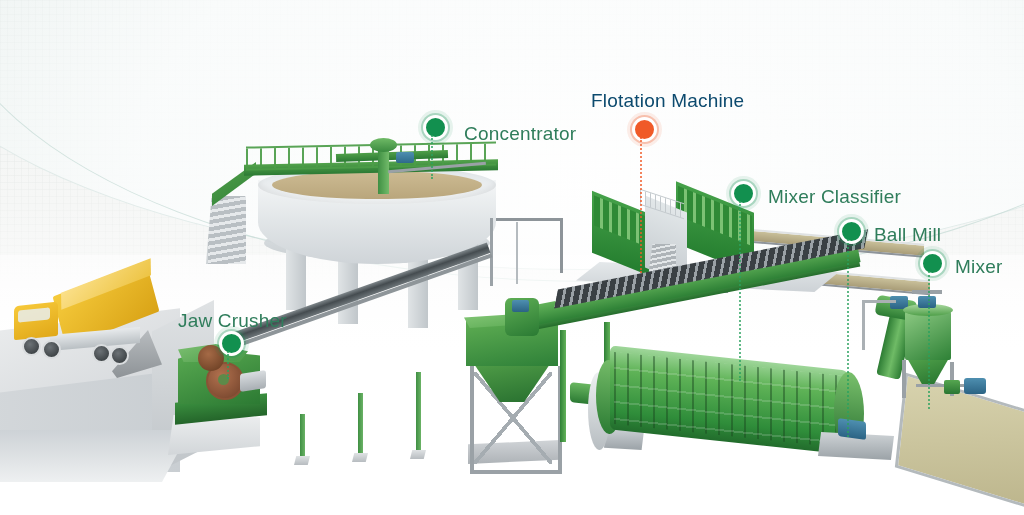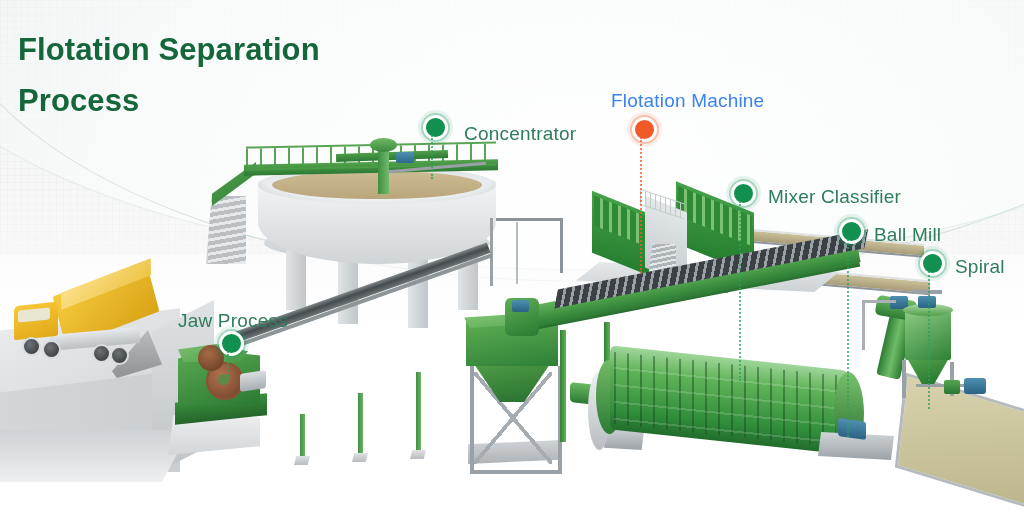--- a/index.html
+++ b/index.html
@@ -55,21 +55,21 @@
   }
 
   
   .label{
     position:absolute;
     color:#2f7d5b;
     font-size:19px;
     white-space:nowrap;
     letter-spacing:.2px;
   }
-  .label.orange{color:#3b82f6;margin-left:20px;}
+  .label.orange{color:#0c4a6e;}
   .dot{
     position:absolute;width:19px;height:19px;border-radius:50%;
     background:#12904f;
     border:3px solid #ffffff;
     box-shadow:0 0 0 2px rgba(30,150,90,.30), 0 0 0 5px rgba(30,150,90,.10);
   }
   .dot.orange{
     background:#f05a28;
     box-shadow:0 0 0 2px rgba(240,90,40,.30), 0 0 0 5px rgba(240,90,40,.10);
   }
@@ -504,22 +504,20 @@
 <body>
 
 <div id="stage">
 
   <div class="bg-base"></div>
   <div class="bg-grid"></div>
   <div class="bg-sweep"></div>
   <div class="bg-sweep2"></div>
   <div class="bg-white-lower"></div>
 
-  <div class="title">Flotation Separation
-Process</div>
 
   <div>
     <div class="th-stairs"></div>
     <div class="th-ramp"></div>
     <div class="th-shadow"></div>
     <div class="th-leg" style="left:286px;top:244px;"></div>
     <div class="th-leg" style="left:338px;top:252px;height:72px;"></div>
     <div class="th-leg" style="left:408px;top:254px;height:74px;"></div>
     <div class="th-leg" style="left:458px;top:244px;"></div>
     <div class="th-tank"></div>
@@ -657,20 +655,20 @@
       <div class="dot orange" style="left: 632px; top: 117px;"></div>
       <div class="label orange" style="left: 591px; top: 90px;">Flotation Machine</div>
       <div class="leader orange" style="left: 640px; top: 137px; height: 136px;"></div>
       <div class="dot" style="left: 731px; top: 181px;"></div>
       <div class="label" style="left: 768px; top: 186px;">Mixer Classifier</div>
       <div class="leader" style="left: 739px; top: 201px; height: 180px;"></div>
       <div class="dot" style="left: 839px; top: 219px;"></div>
       <div class="label" style="left: 874px; top: 224px;">Ball Mill</div>
       <div class="leader" style="left: 847px; top: 239px; height: 198px;"></div>
       <div class="dot" style="left: 920px; top: 251px;"></div>
-      <div class="label" style="left: 955px; top: 256px;">Spiral</div>
+      <div class="label" style="left: 955px; top: 256px;">Mixer</div>
       <div class="leader" style="left: 928px; top: 271px; height: 138px;"></div>
       <div class="dot" style="left: 219px; top: 331px;"></div>
-      <div class="label" style="left: 178px; top: 310px;">Jaw Process</div>
+      <div class="label" style="left: 178px; top: 310px;">Jaw Crusher</div>
       <div class="leader" style="left: 227px; top: 351px; height: 28px;"></div>
     </div>
 
 </div>
 
 </body></html>

